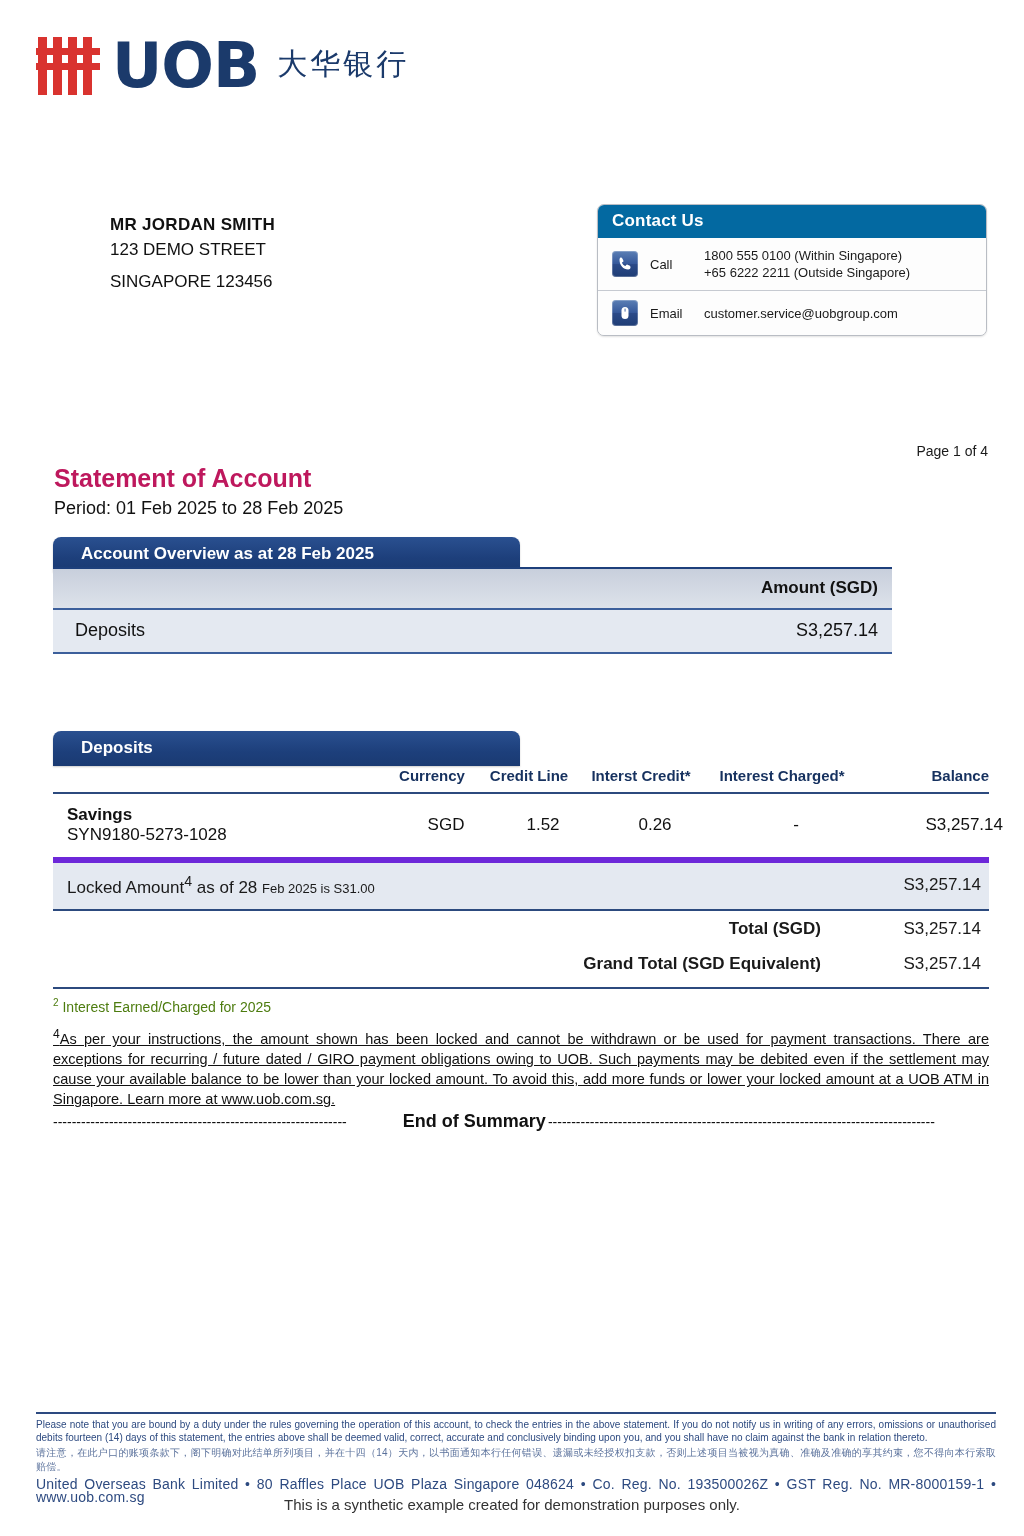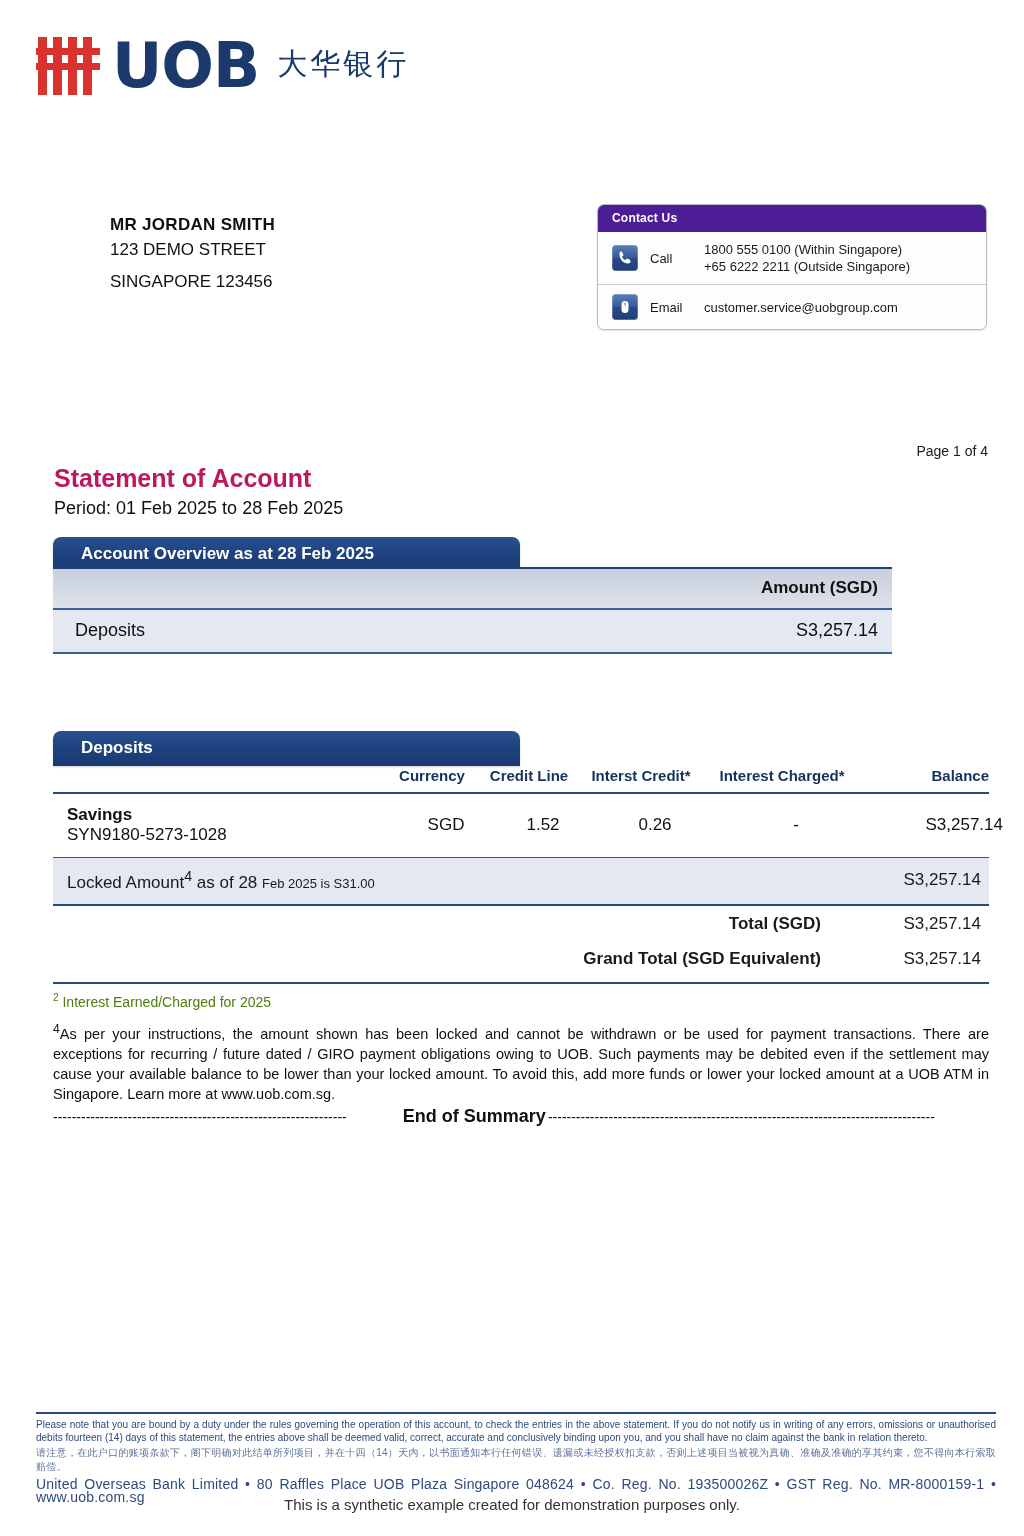--- a/index.html
+++ b/index.html
@@ -87,24 +87,24 @@
     left: 597px;
     top: 204px;
     width: 388px;
     border: 1px solid #b9bdc4;
     border-radius: 7px;
     background: #fbfbfc;
     box-shadow: 0 1px 2px rgba(0,0,0,0.12);
     overflow: hidden;
   }
   .contact-head {
-    background: #4c1d95;
+    background: #0369a1;
     color: #fff;
     font-weight: bold;
-    font-size: 12px;
+    font-size: 17px;
     padding: 6px 0 7px 14px;
     letter-spacing: 0.2px;
   }
   .contact-row {
     display: flex;
     align-items: center;
     padding: 9px 10px 9px 14px;
     background: #fdfdfd;
   }
   .contact-row.divider { border-top: 1px solid #c6cad1; }
@@ -228,21 +228,21 @@
   }
   .dep-row .c-desc { padding-left: 14px; }
   .dep-row .c-bal  { padding-right: 8px; }
   .acct-type { font-weight: bold; font-size: 17px; }
   .acct-no { font-size: 17px; }
 
   .locked-row {
     display: flex;
     align-items: center;
     background: #e4e9f1;
-    border-top: 1px solid #6d28d9;
+    border-top: 6px solid #6d28d9;
     border-bottom: 2px solid #2c4a7e;
     padding: 10px 0 11px 0;
     font-size: 17px;
   }
   .locked-row .lk-text { flex: 1 1 auto; padding-left: 14px; }
   .locked-row .lk-small { font-size: 13px; }
   .locked-row .c-bal { padding-right: 8px; }
 
   .total-row {
     display: flex;
@@ -264,20 +264,21 @@
     color: #4d7c0f;
     padding-top: 8px;
   }
   .fn sup { font-size: 10px; }
   .fn-para {
     font-size: 14.5px;
     line-height: 20px;
     text-align: justify;
     padding-top: 10px;
     color: #111;
+    text-decoration: underline;
   }
   .eos {
     display: flex;
     align-items: center;
     font-size: 14px;
     padding-top: 2px;
     color: #111;
     white-space: nowrap;
     overflow: hidden;
   }

